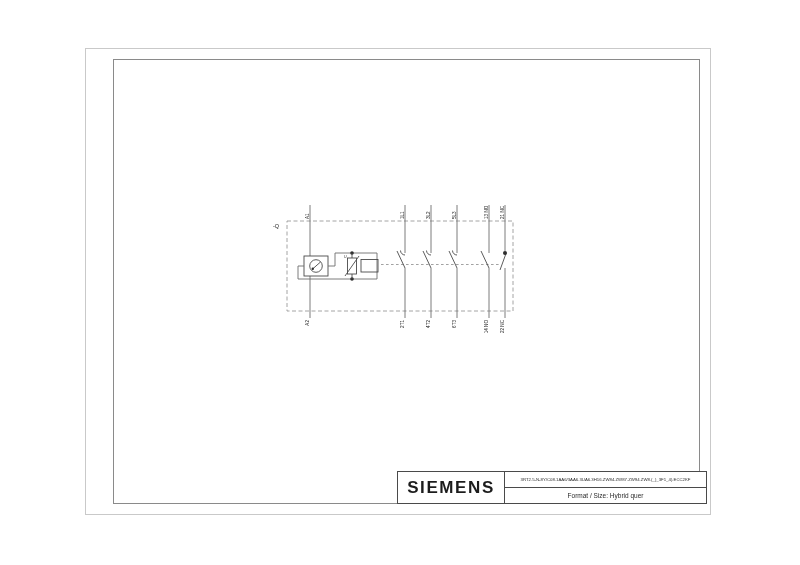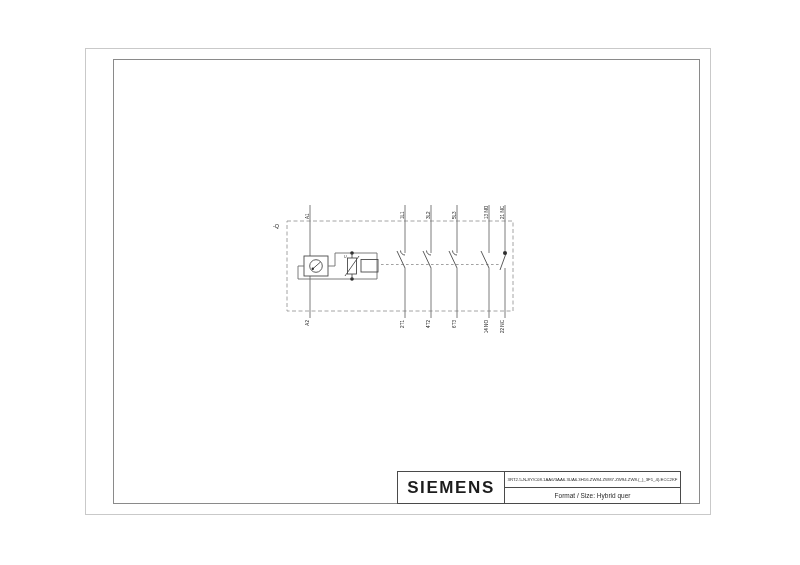--- a/index.html
+++ b/index.html
@@ -10,21 +10,21 @@
   .outer-border {
     position:absolute; left:85px; top:48px; width:626px; height:467px;
     border:1px solid #c9c9c9; box-sizing:border-box;
   }
   .inner-frame {
     position:absolute; left:113px; top:59px; width:587px; height:445px;
     border:1px solid #8a8a8a; box-sizing:border-box;
   }
   .schematic-svg { position:absolute; left:0; top:0; width:800px; height:565px; }
   .title-block {
-    position:absolute; left:397px; top:471px; width:284px; height:33px;
+    position:absolute; left:397px; top:471px; width:310px; height:33px;
     border:1px solid #4a4a4a; box-sizing:border-box; display:flex; background:#ffffff;
   }
   .brand-cell {
     width:107px; border-right:1px solid #4a4a4a; box-sizing:border-box;
     display:flex; align-items:center; justify-content:center;
     font-size:17px; font-weight:bold; letter-spacing:1.6px; color:#1c1c1c;
   }
   .info-col { flex:1; display:flex; flex-direction:column; min-width:0; }
   .part-cell {
     flex:1; border-bottom:1px solid #4a4a4a; box-sizing:border-box;

